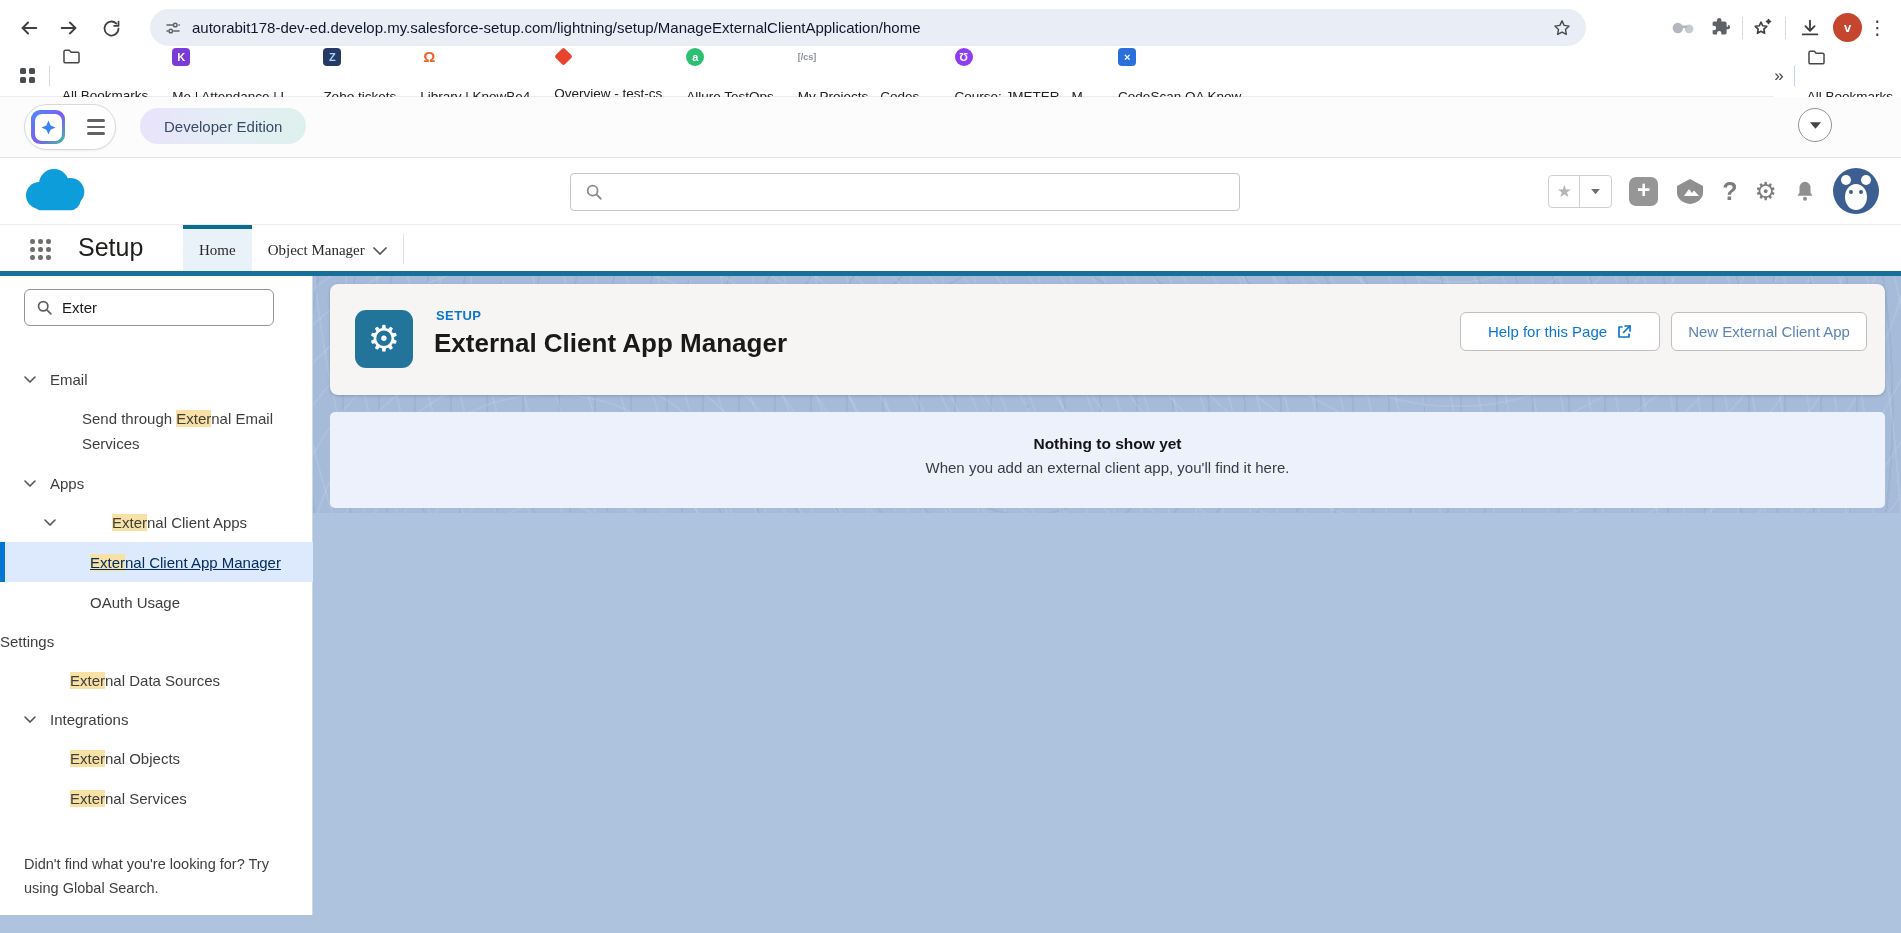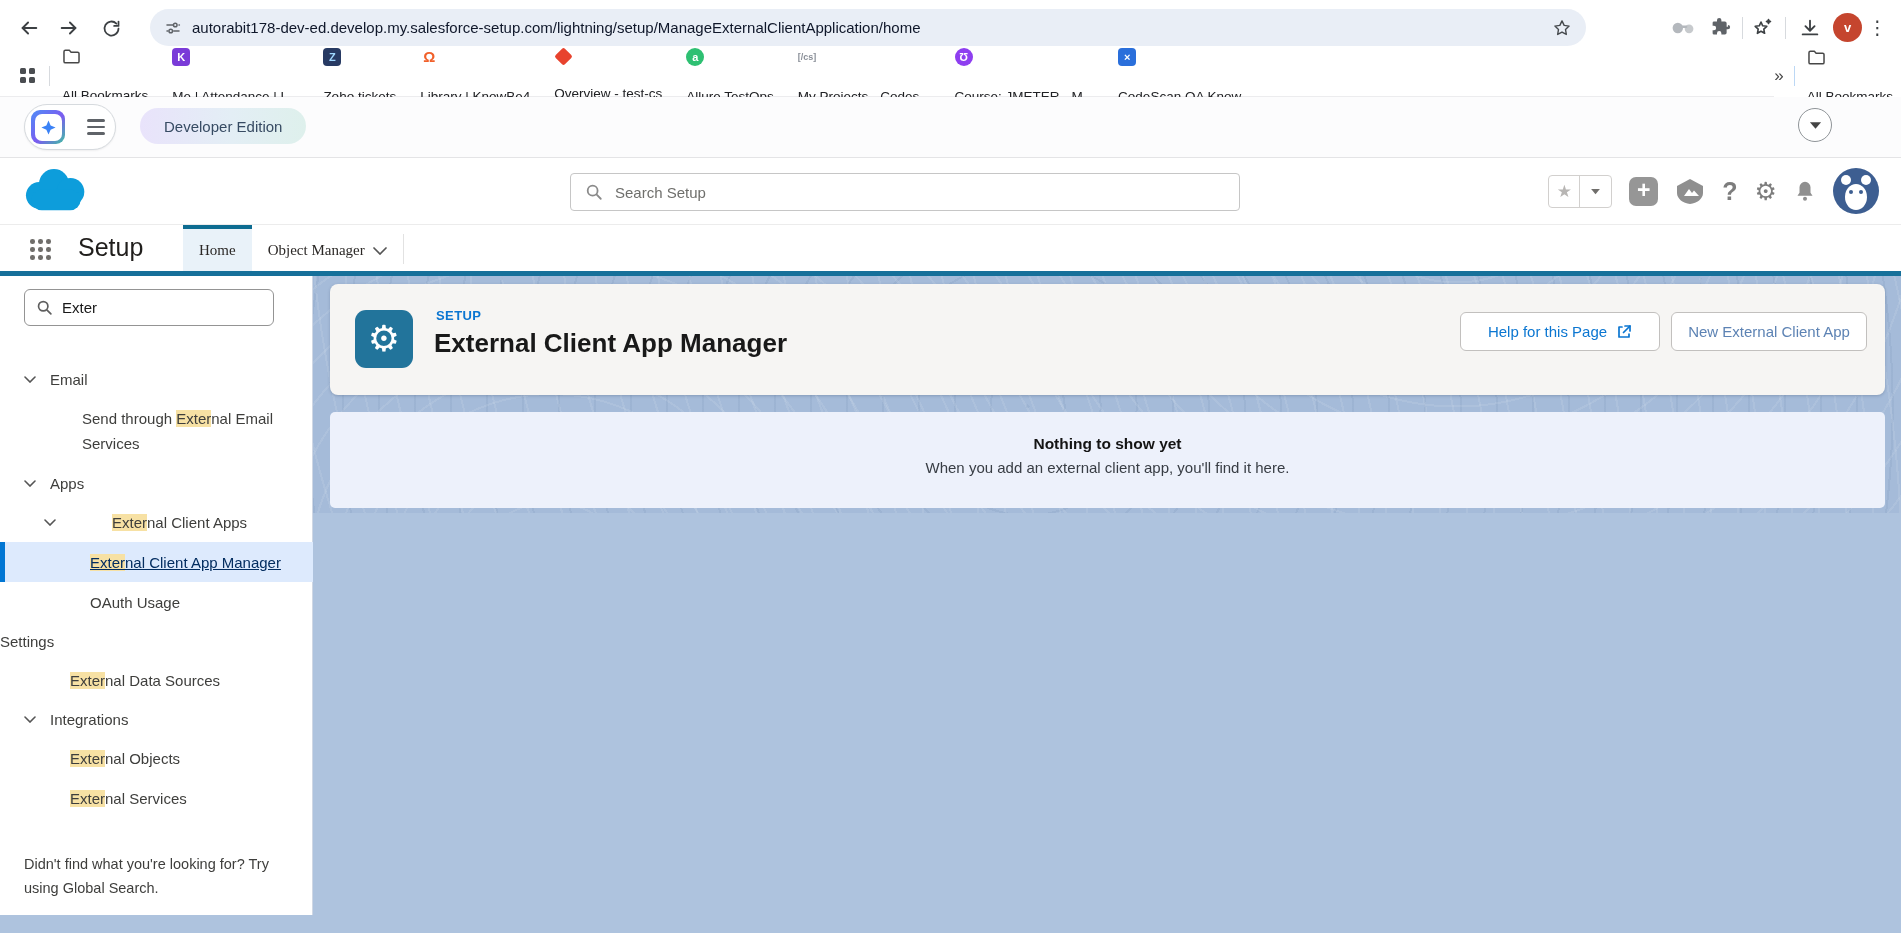--- a/index.html
+++ b/index.html
@@ -277,21 +277,20 @@
           </g>
         </svg>
     </div>
     <div class="sf-search">
       <span>
         <svg width="18" height="18" viewBox="0 0 20 20" fill="none" stroke="#8a8a8a" stroke-width="2" stroke-linecap="round">
             <circle cx="8.5" cy="8.5" r="5.5"></circle>
             <path d="M13 13l4.5 4.5"></path>
           </svg>
       </span>
-      <input placeholder="Search Setup" style="">
     </div>
     <div class="hicons">
       <div class="fav-split">
         <div class="cell-star">★</div>
         <div>
             <svg width="11" height="7" viewBox="0 0 12 8">
               <polygon points="1,1 11,1 6,7" fill="#706e6b"></polygon>
             </svg>
           </div>
       </div>

